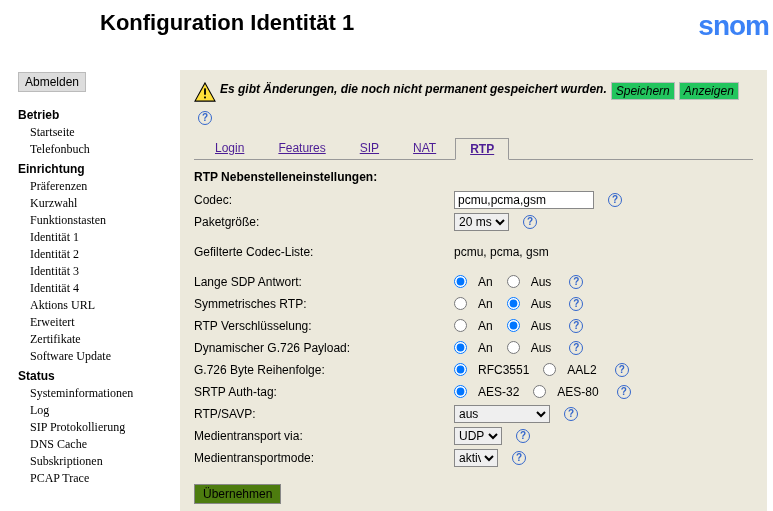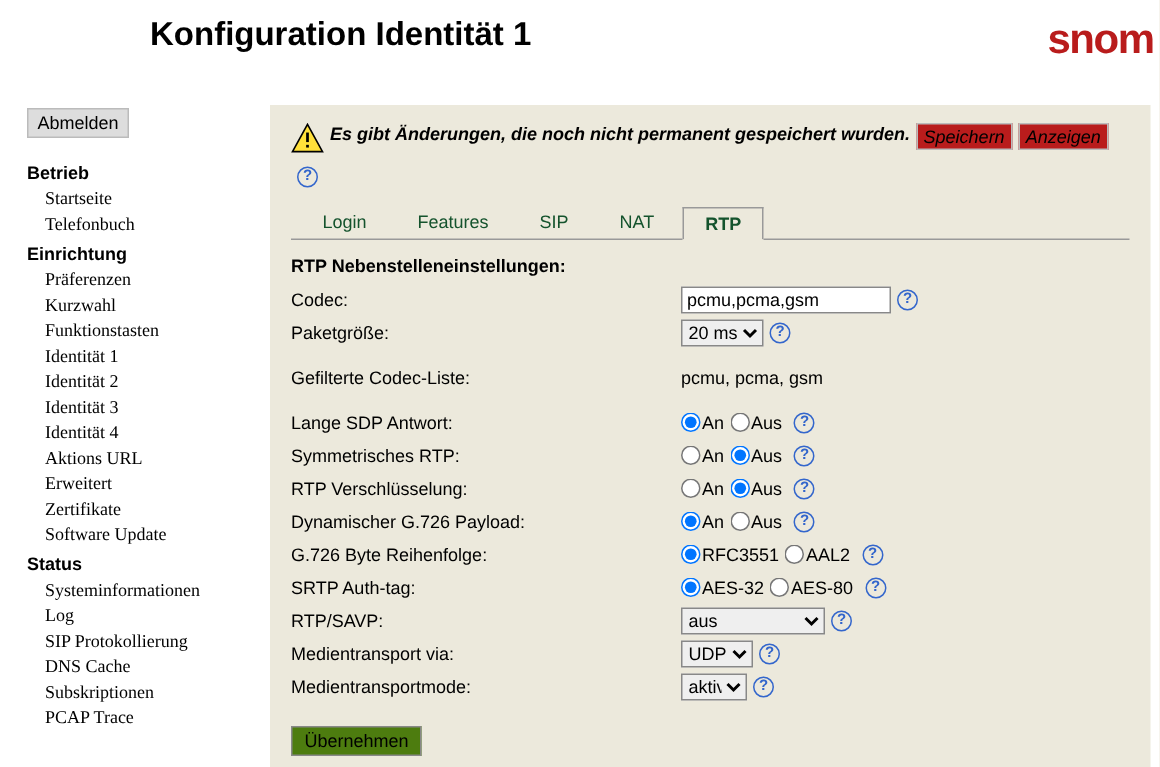--- a/index.html
+++ b/index.html
@@ -1,38 +1,38 @@
 <!DOCTYPE html>
 <html><head>
 <meta charset="utf-8">
 <style>
   * { box-sizing: border-box; }
   body { margin: 0; font-family: Verdana, Arial, sans-serif; font-size: 12px; color: #000; background: #fff; width: 773px; }
   .wrap { display: flex; flex-direction: column; }
   .hdr { display: flex; justify-content: space-between; align-items: flex-start; padding: 10px 4px 0 100px; }
   .hdr h1 { font-size: 22px; font-weight: bold; margin: 0; }
-  .logo { font-size: 28px; font-weight: bold; color: #b91c1c; letter-spacing: -1px; font-family: Arial, sans-serif; }
+  .logo { font-size: 28px; font-weight: bold; color: #3b82f6; letter-spacing: -1px; font-family: Arial, sans-serif; }
   .body { display: flex; }
   .side { width: 180px; padding: 30px 8px 8px 18px; flex-shrink: 0; }
   .logout { background: #ddd; border: 1px solid #bbb; padding: 2px 6px; font-size: 12px; display: inline-block; margin-bottom: 12px; cursor: pointer; }
   .cat { font-weight: bold; font-size: 12px; margin: 4px 0 2px 0; }
   .item { font-size: 12px; padding: 1px 0 1px 12px; cursor: pointer; font-family: Liberation Serif, serif; }
   .main { flex: 1; background: #ece9dc; padding: 12px 14px 18px 14px; margin-top: 28px; margin-right: 6px; }
   .warnrow { display: flex; align-items: flex-start; gap: 4px; flex-wrap: wrap; margin-bottom: 8px; font-style: italic; }
   .tri { width: 22px; height: 20px; flex-shrink: 0; }
   .warnmsg { font-weight: bold; font-size: 12px; }
-  .actbtn { font-size: 12px; border: 1px solid #bbb; background: #b91c1c; padding: 1px 4px; cursor: pointer; }
+  .actbtn { font-size: 12px; border: 1px solid #bbb; background: #22c55e; padding: 1px 4px; cursor: pointer; }
   .help { display: inline-flex; align-items: center; justify-content: center; width: 14px; height: 14px; border: 1.5px solid #3366cc; border-radius: 50%; color: #3366cc; font-size: 10px; font-weight: bold; cursor: pointer; vertical-align: middle; margin-left: 4px; }
   .tabs { border-bottom: 1px solid #999; padding: 4px 0 0 6px; margin-top: 8px; }
-  .tab { display: inline-block; padding: 3px 14px 3px 14px; margin-right: 4px; color: #14532d; cursor: pointer; border: 1px solid transparent; border-bottom: none; font-size: 12px; }
+  .tab { display: inline-block; padding: 3px 14px 3px 14px; margin-right: 4px; color: #4c1d95; text-decoration: underline; cursor: pointer; border: 1px solid transparent; border-bottom: none; font-size: 12px; }
   .tab.active { background: #ece9dc; border: 1px solid #999; border-bottom: 1px solid #ece9dc; position: relative; top: 1px; font-weight: bold; }
   .sect { font-weight: bold; margin: 10px 0 6px 0; font-size: 12px; }
   .row { display: flex; align-items: center; margin: 2px 0; min-height: 20px; }
   .lbl { width: 260px; font-size: 12px; }
-  .ctl { display: flex; align-items: center; gap: 0; font-size: 12px; }
+  .ctl { display: flex; align-items: center; gap: 10px; font-size: 12px; }
   input[type=text] { font-size: 12px; padding: 1px 3px; width: 140px; border: 1px solid #888; }
   select { font-size: 12px; border: 1px solid #888; }
   .radiolbl { font-size: 12px; margin-right: 4px; text-align: center; }
   input[type=radio] { margin: 0 1px 0 0; vertical-align: middle; }
   .apply { margin-top: 14px; font-size: 12px; padding: 2px 8px; border: 1px solid #888; background: #4d7c0f; cursor: pointer; }
   .static { font-size: 12px; }
 </style>
 </head>
 <body>
 

